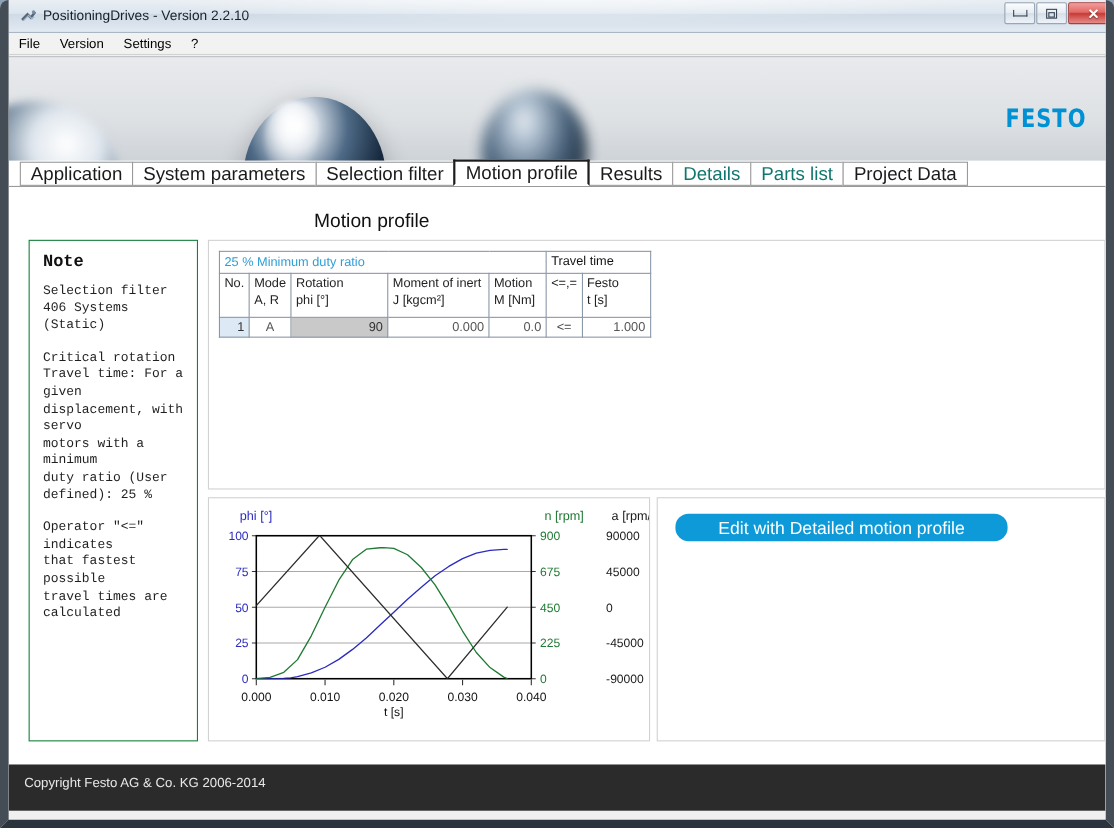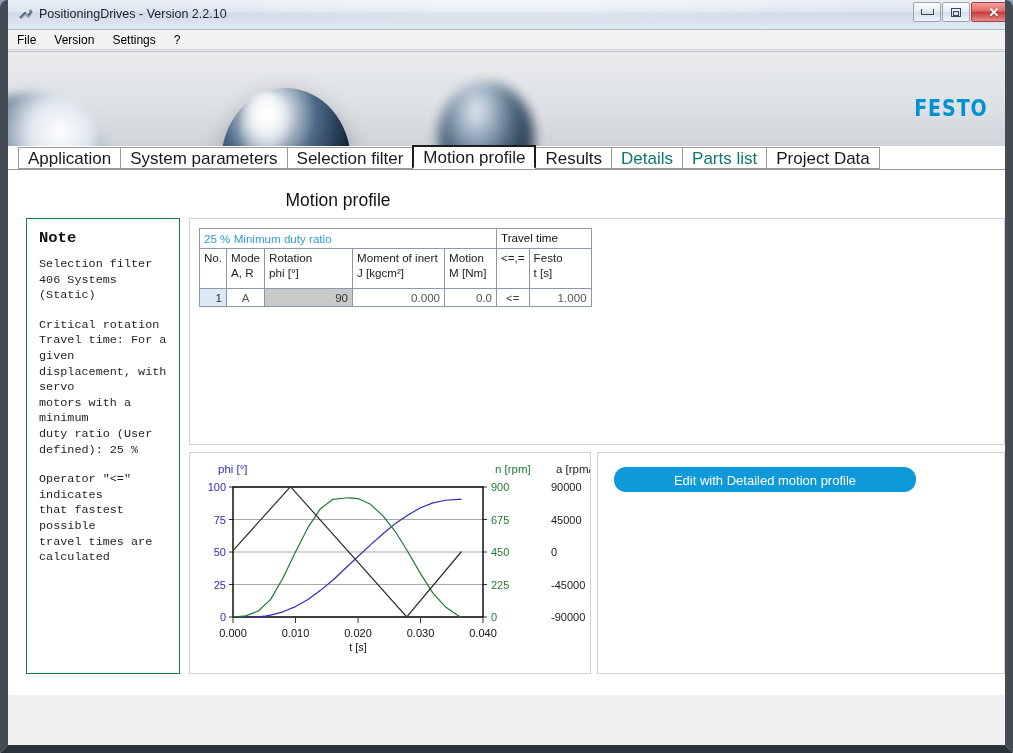--- a/index.html
+++ b/index.html
@@ -306,21 +306,21 @@
     box-sizing: border-box;
   }
   .action-btn {
     position: absolute;
     left: 16px; top: 14px;
     width: 302px; height: 25px;
     border: none;
     border-radius: 12px;
     background: #0e9ad8;
     color: #ffffff;
-    font-size: 13px;
+    font-size: 16px;
     font-family: "Liberation Sans", sans-serif;
     cursor: pointer;
     line-height: 25px;
     text-align: center;
   }
 
   
   .statusbar {
     position: absolute;
     left: 0; top: 695px;
@@ -539,15 +539,18 @@
             </g>
           </svg>
       </div>
 
       <div class="action-panel">
         <button class="action-btn">Edit with Detailed motion profile</button>
       </div>
 
     </div>
 
+    <div class="statusbar">
+      <span>Copyright Festo AG &amp; Co. KG 2006-2014</span>
+    </div>
 
   </div>
 </div>
 
 </body></html>

